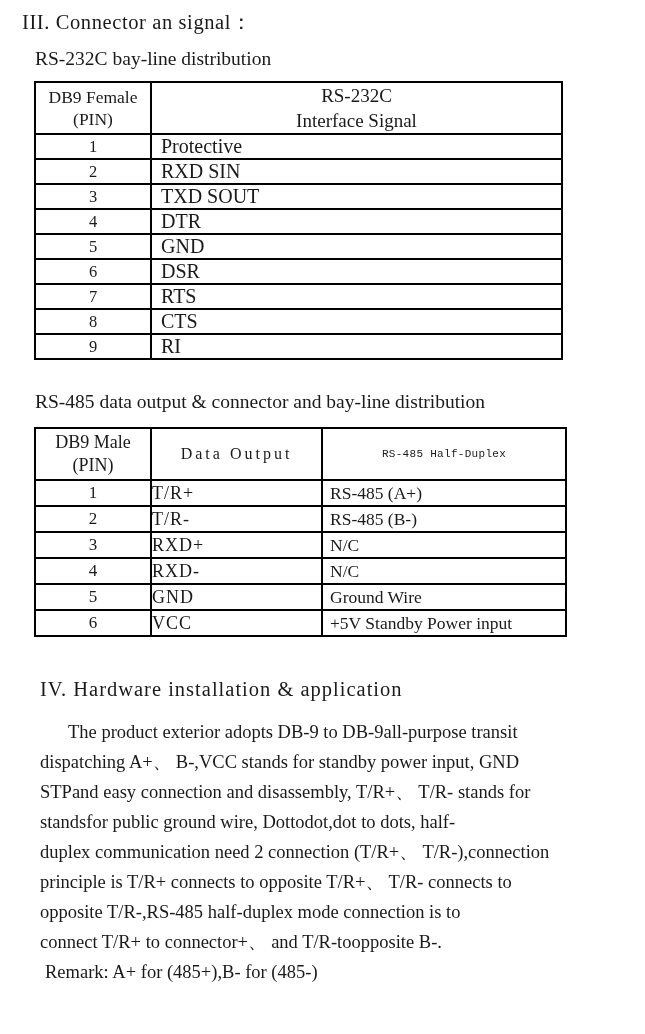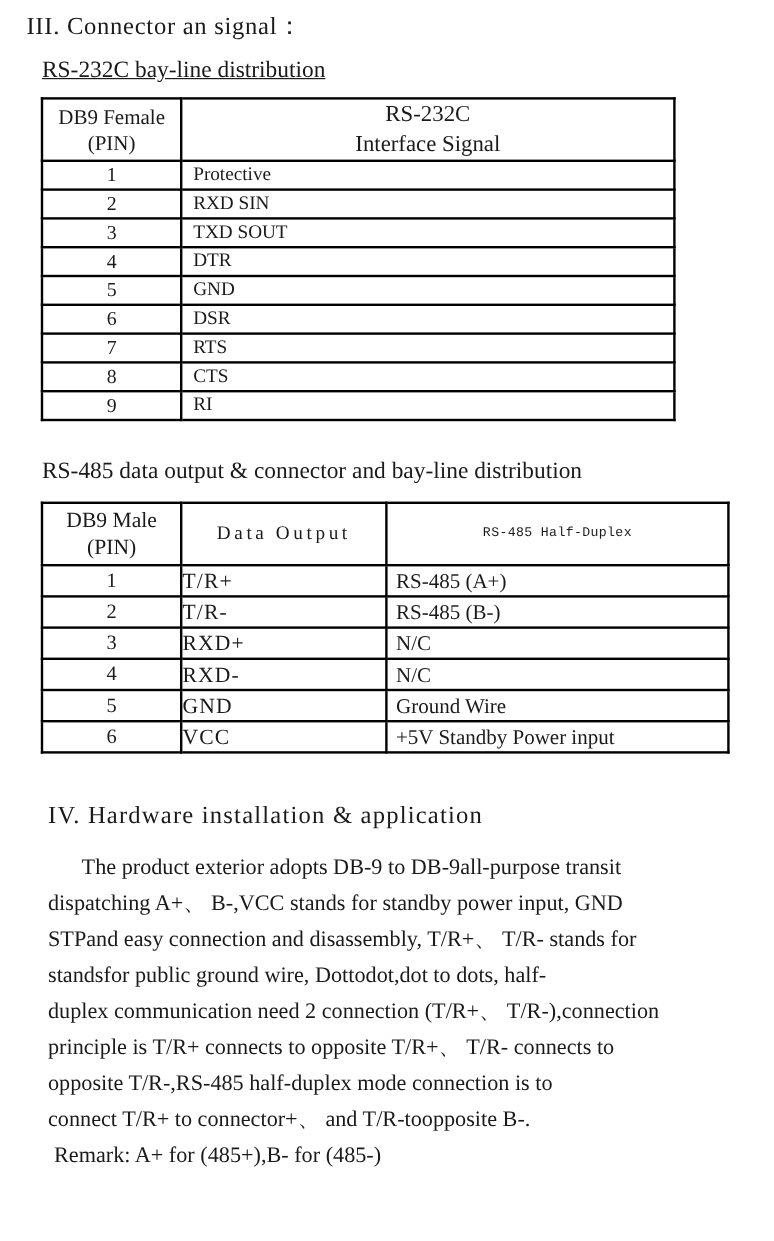--- a/index.html
+++ b/index.html
@@ -17,43 +17,43 @@
     letter-spacing: 0.6px;
     white-space: nowrap;
   }
   .h3 { margin: 10px 16px 0 22px; }
   .h4 { margin: 40px 0 0 40px; letter-spacing: 1px; }
   .subtitle {
     font-size: 19.5px;
     line-height: 23px;
     white-space: nowrap;
   }
-  .sub1 { margin: 13px 0 0 35px; text-decoration: underline; }
+  .sub1 { margin: 13px 0 0 35px; }
   .sub2 { margin: 30px 0 0 35px; }
 
   table {
     border-collapse: collapse;
     table-layout: fixed;
     border: 2px solid #4c1d95;
   }
   th, td { border: 2px solid #000; padding: 0; }
   th { font-weight: normal; }
 
   
   .t1 { margin: 11px 0 0 34px; width: 529px; }
   .t1 .c1 { width: 114px; }
   .t1 thead th { height: 50px; text-align: center; vertical-align: middle; }
   .t1 .hdr-line { font-size: 17.5px; line-height: 22px; }
   .t1 .hdr-line-big { font-size: 19px; line-height: 25px; }
   .t1 tbody td { height: 22px; vertical-align: middle; }
   .t1 td.pin { text-align: center; font-size: 16.5px; }
-  .t1 td.sig { text-align: left; padding-left: 9px; font-size: 16px; }
+  .t1 td.sig { text-align: left; padding-left: 9px; font-size: 20px; }
 
   
-  .t2 { margin: 14px 16px 0 34px; width: 574px; padding-left: 16px; }
+  .t2 { margin: 14px 16px 0 34px; width: 533px; padding-left: 16px; }
   .t2 .c1 { width: 114px; }
   .t2 .c2 { width: 169px; }
   .t2 thead th { height: 50px; text-align: center; vertical-align: middle; }
   .t2 .hdr-line { font-size: 18px; line-height: 23px; }
   .t2 .hdr-spaced { font-size: 16px; letter-spacing: 3px; }
   .t2 .hdr-c3 { font-size: 11px; letter-spacing: 0.3px; font-family: Liberation Mono, monospace; }
   .t2 tbody td { height: 24px; vertical-align: middle; }
   .t2 td.pin { text-align: center; font-size: 17px; }
   .t2 td.out { font-size: 18px; letter-spacing: 1px; }
   .t2 td.dup { text-align: left; padding-left: 7px; font-size: 17.5px; }

